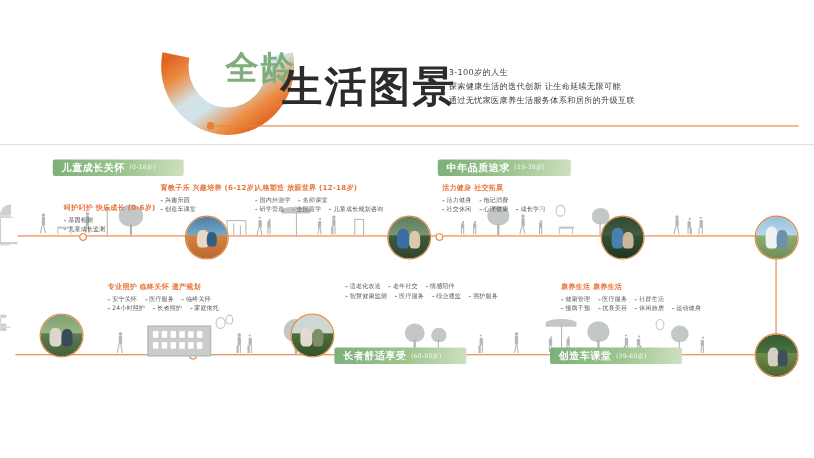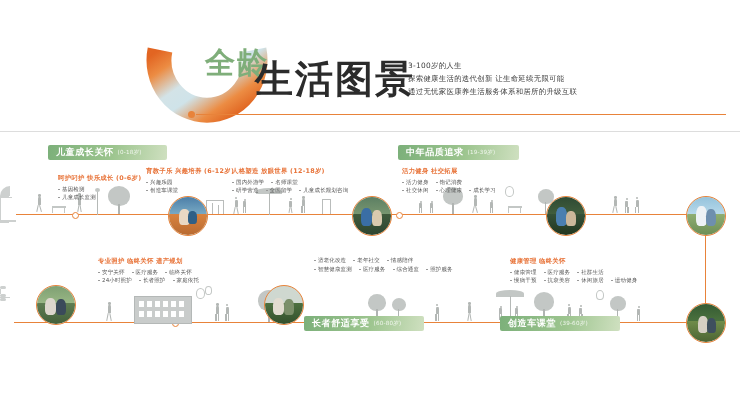--- a/index.html
+++ b/index.html
@@ -496,21 +496,21 @@
       <div class="fig" style="left:11px;top:12px;width:10px;height:17px;background:#d6d0c4;"></div>
       <div class="fig" style="left:20px;top:14px;width:9px;height:15px;background:#3e4f5e;"></div>
     </div>
   </div>
 
   <div class="tag" style="left:48px;top:145px;width:103px;">
     <span class="tag-title">儿童成长关怀</span>
     <span class="tag-age">(0-18岁)</span>
   </div>
 
-  <div class="detail" style="left:58px;top:174px;">
+  <div class="detail" style="left:58px;top:185px;">
     <div class="detail-head">呵护叼护 快乐成长 (0-6岁)</div>
     <div class="detail-rows">
       <div class="detail-row">
         <span class="detail-item">基因检测</span>
       </div>
       <div class="detail-row">
         <span class="detail-item">儿童成长监测</span>
       </div>
     </div>
   </div>
@@ -594,21 +594,21 @@
       </div>
     </div>
   </div>
 
   <div class="tag" style="left:304px;top:316px;width:104px;">
     <span class="tag-title">长者舒适享受</span>
     <span class="tag-age">(60-80岁)</span>
   </div>
 
   <div class="detail" style="left:510px;top:257px;">
-    <div class="detail-head">健康管理 临终关怀</div>
+    <div class="detail-head">康养生活 康养生活</div>
     <div class="detail-rows">
       <div class="detail-row">
         <span class="detail-item">健康管理</span>
         <span class="detail-item">医疗服务</span>
         <span class="detail-item">社群生活</span>
       </div>
       <div class="detail-row">
         <span class="detail-item">慢病干预</span>
         <span class="detail-item">抗衰美容</span>
         <span class="detail-item">休闲旅居</span>

